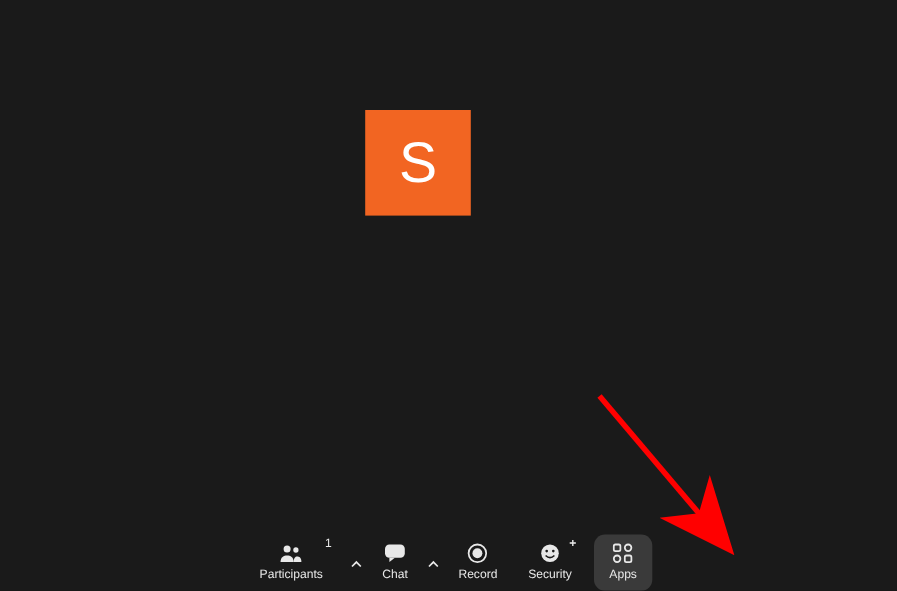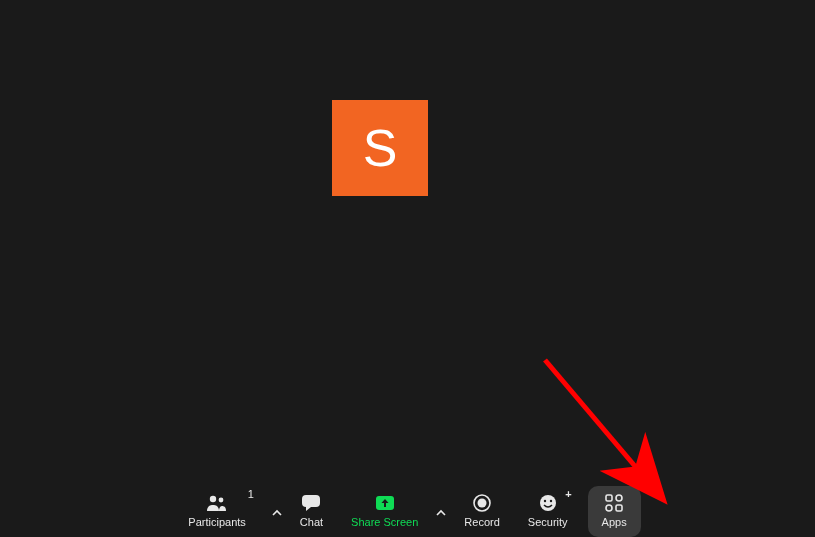--- a/index.html
+++ b/index.html
@@ -141,29 +141,20 @@
     <div class="tb-btn">
       <span class="icon">
         <svg width="22" height="20" viewBox="0 0 22 20" fill="#e8e8e8">
           <rect x="2" y="2" width="18" height="12" rx="4"></rect>
           <path d="M6 14 L6 18 L11 14 Z"></path>
         </svg>
       </span>
       <span class="label">Chat</span>
     </div>
 
-    <div class="tb-btn highlight">
-      <span class="icon">
-        <svg width="22" height="18" viewBox="0 0 22 18">
-          <rect x="2" y="2" width="18" height="14" rx="3" fill="#0fdc55"></rect>
-          <path d="M11 5 L7.5 9 L10 9 L10 13 L12 13 L12 9 L14.5 9 Z" fill="#1a1a1a"></path>
-        </svg>
-      </span>
-      <span class="label">Share Screen</span>
-    </div>
 
     <div class="tb-caret">
       <svg width="10" height="10" viewBox="0 0 10 10">
         <path d="M1 7 L5 3 L9 7" stroke="#e8e8e8" stroke-width="1.6" fill="none"></path>
       </svg>
     </div>
 
     <div class="tb-btn">
       <span class="icon">
         <svg width="20" height="20" viewBox="0 0 20 20">

